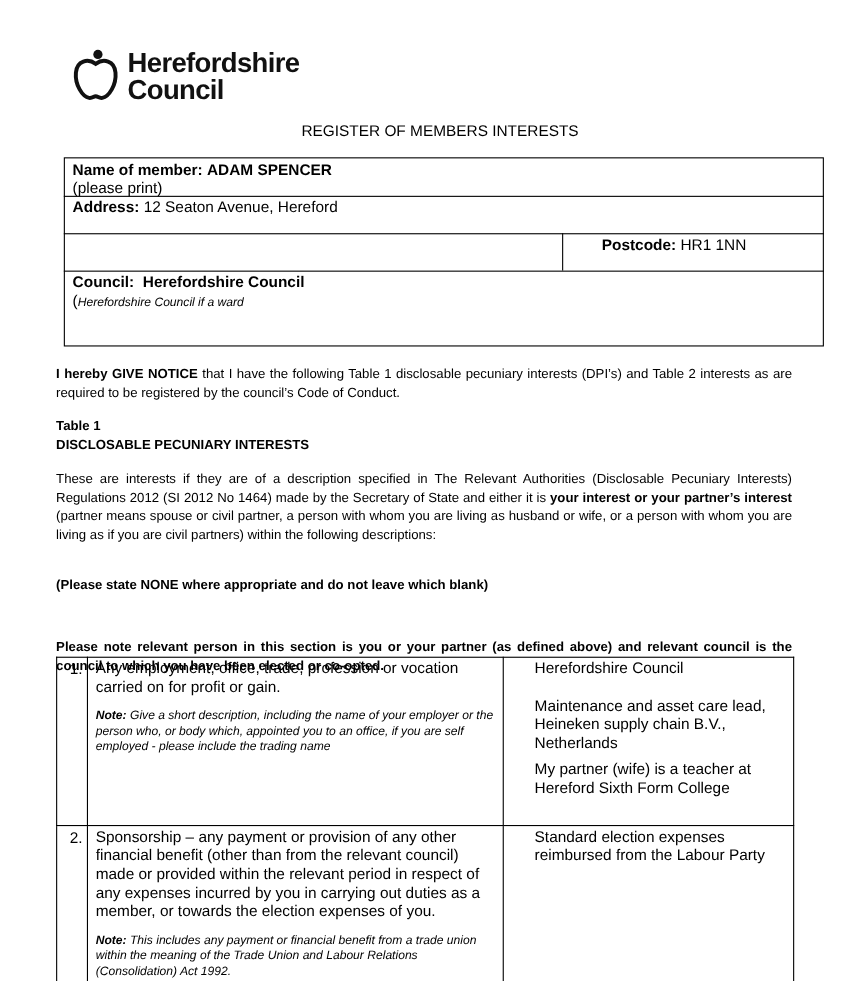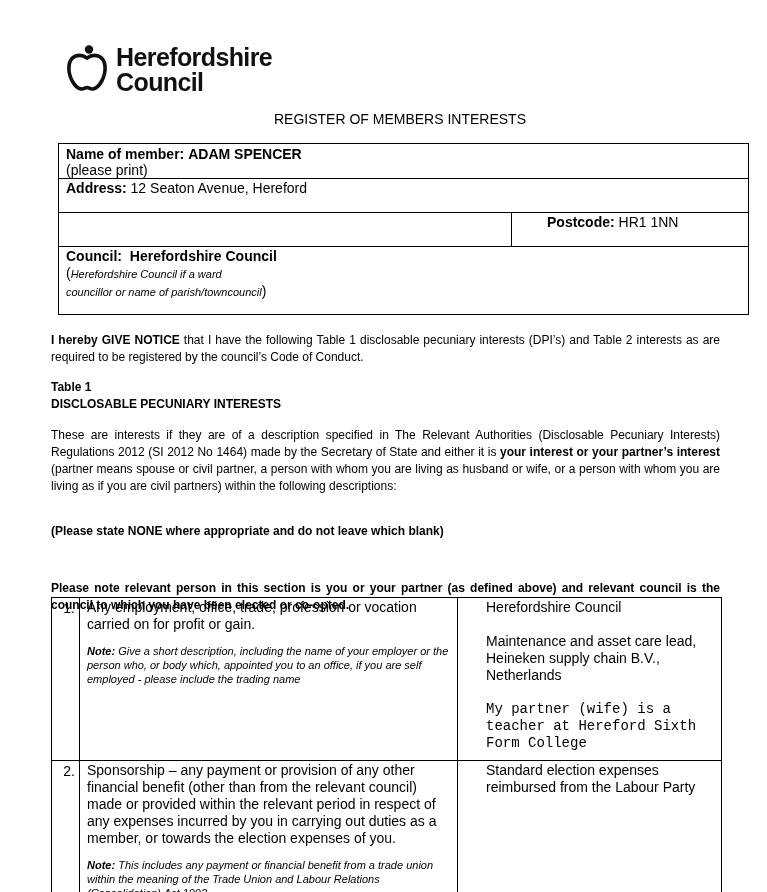--- a/index.html
+++ b/index.html
@@ -56,21 +56,20 @@
 <div class="cell-text" style="position:absolute; left:519px; top:214px;padding-left:28px;">
   <b>Postcode:</b>
   <span>HR1 1NN</span>
 </div>
 <div style="position:absolute; left:66px; top:248px;">
   <div class="cell-text">
     <b>Council:</b>&nbsp;
     <b>Herefordshire Council</b>
   </div>
   <div class="small-italic" style="margin-top:1px;"><span style="font-style:normal;font-size:14px;">(</span><span>Herefordshire Council if a ward</span></div>
-  <div class="small-italic"><span>councillor or name of parish/towncouncil</span><span style="font-style:normal;font-size:14px;">)</span></div>
 </div>
 
 <div class="para" style="top:332px;">
   <b>I hereby GIVE NOTICE</b><span> that I have the following Table 1 disclosable pecuniary interests (DPI’s) and Table 2 interests as are required to be registered by the council’s Code of Conduct.</span>
 </div>
 
 <div class="para" style="top:379px; font-weight:bold;">
   <div>Table 1</div>
   <div>DISCLOSABLE PECUNIARY INTERESTS</div>
 </div>
@@ -91,21 +90,21 @@
   <tbody>
       <tr style="height:153px;">
     <td class="num">1.</td>
     <td class="desc">
       <p>Any employment, office, trade, profession or vocation carried on for profit or gain.</p>
       <div class="note"><b>Note:</b><span> Give a short description, including the name of your employer or the person who, or body which, appointed you to an office, if you are self employed - please include the trading name</span></div>
     </td>
     <td class="ans">
       <p>Herefordshire Council</p>
       <p style="margin-top:17px;">Maintenance and asset care lead, Heineken supply chain B.V., Netherlands</p>
-      <p style="margin-top:17px;font-family:Liberation Mono, monospace;">My partner (wife) is a teacher at Hereford Sixth Form College</p>
+      <p style="margin-top:7px;">My partner (wife) is a teacher at Hereford Sixth Form College</p>
     </td>
   </tr>
   <tr style="height:145px;">
     <td class="num">2.</td>
     <td class="desc">
       <p>Sponsorship – any payment or provision of any other financial benefit (other than from the relevant council) made or provided within the relevant period in respect of any expenses incurred by you in carrying out duties as a member, or towards the election expenses of you.</p>
       <div class="note"><b>Note:</b><span> This includes any payment or financial benefit from a trade union within the meaning of the Trade Union and Labour Relations (Consolidation) Act 1992.</span></div>
     </td>
     <td class="ans">
       <p>Standard election expenses reimbursed from the Labour Party</p>

